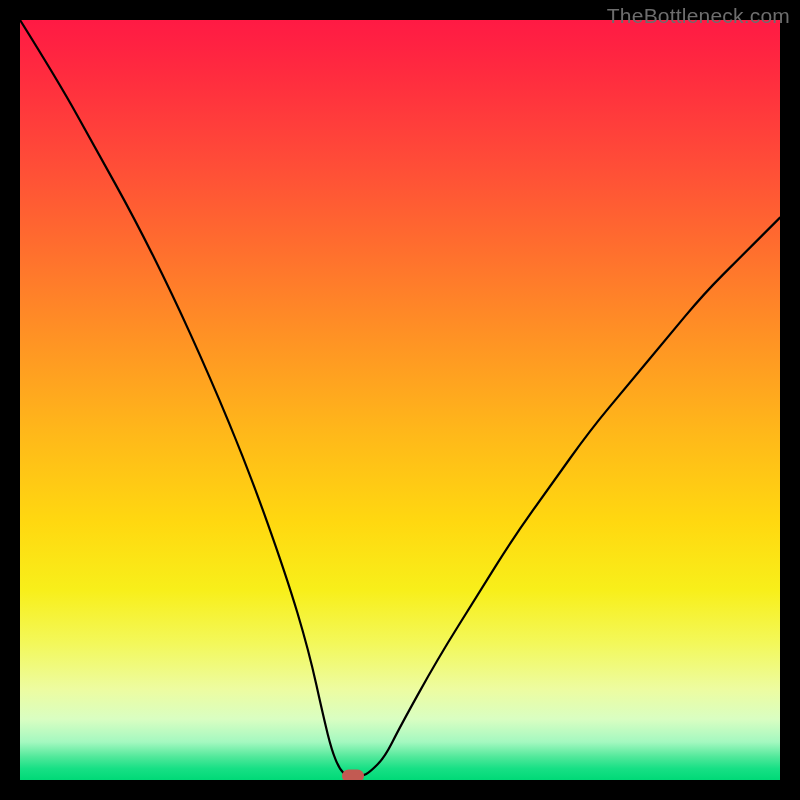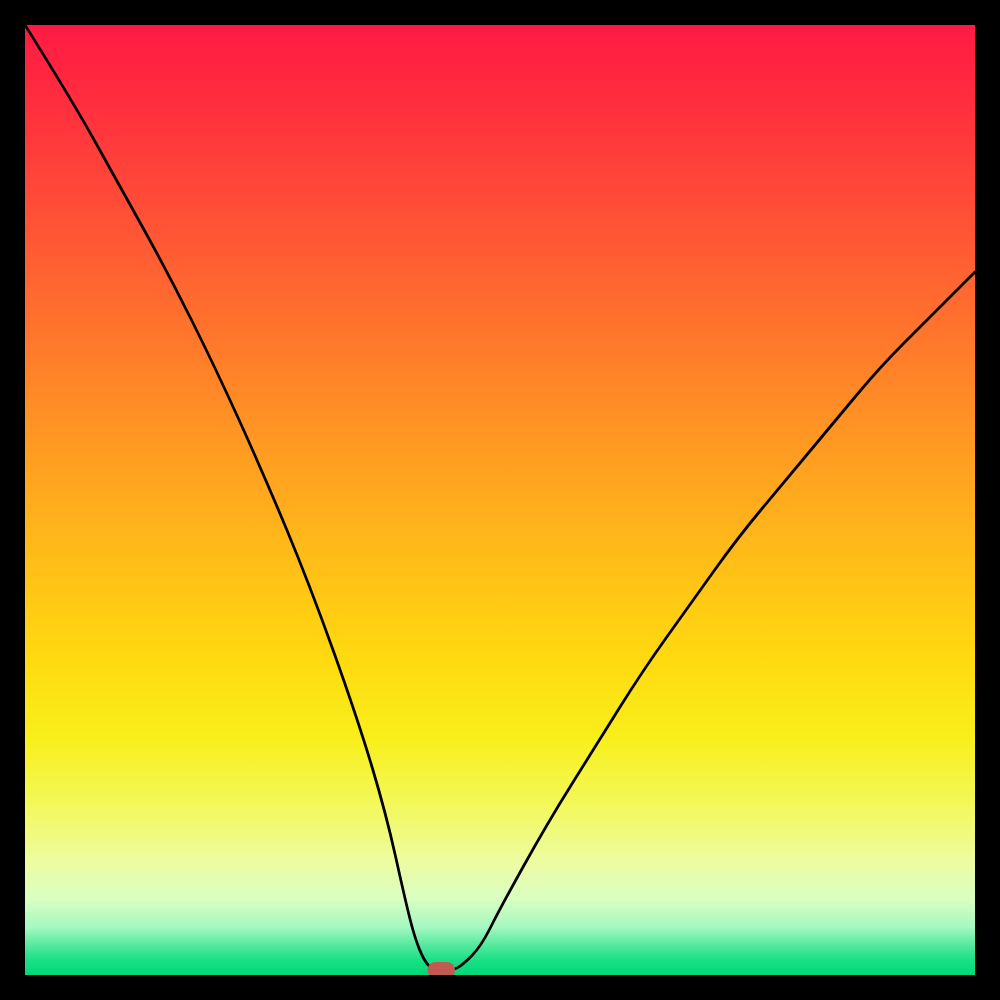--- a/index.html
+++ b/index.html
@@ -84,13 +84,14 @@
   <div class="plot-area">
     <div class="gradient-bg"></div>
 
     <svg class="curve" viewBox="0 0 760 760" preserveAspectRatio="none">
       <path d="M 0 0 Q 38 60.799999999999955 57 95 Q 76 129.20000000000005 95 163.40000000000003 Q 114 197.60000000000002 133 235.6 Q 152 273.59999999999997 171 315.4 Q 190 357.2 209 402.8 Q 228 448.40000000000003 247 501.6 Q 266 554.8 277.4 592.8 Q 288.8 630.8 296.4 665 Q 304 699.2 307.79999999999995 714.4000000000001 Q 311.59999999999997 729.6 315.4 739.1 Q 319.2 748.6 323 752.4000000000001 Q 326.8 756.2 330.6 756.2 Q 334.4 756.2 338.2 756.2 Q 342 756.2 345.8 754.3 Q 349.6 752.4 357.20000000000005 744.8 Q 364.8 737.2 372.4 722 Q 380 706.8 399 672.5999999999999 Q 418.00000000000006 638.4 437 608 Q 456 577.6 475 547.2 Q 494 516.8 513 490.19999999999993 Q 532 463.59999999999997 551 437 Q 570 410.4 589 387.6 Q 608 364.8 627 342 Q 646 319.20000000000005 665 296.4 Q 684 273.59999999999997 703 254.6 Q 722 235.60000000000002 741 216.60000000000002 T 760 197.60000000000002"></path>
     </svg>
 
     <div class="marker" style="left: 332.88px; top: 756.2px; background: rgb(194, 90, 82);"></div>
   </div>
 
+  <div class="watermark">TheBottleneck.com</div>
 </div>
 
 </body></html>

